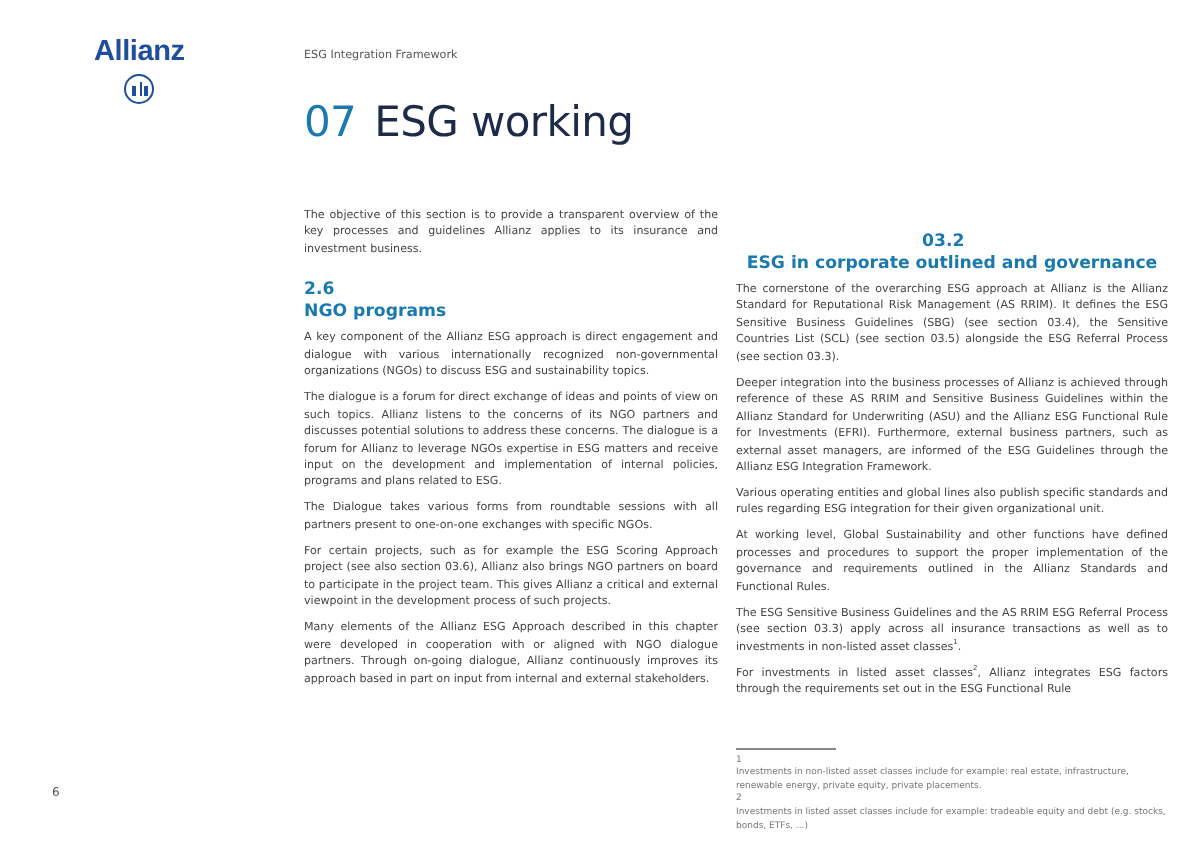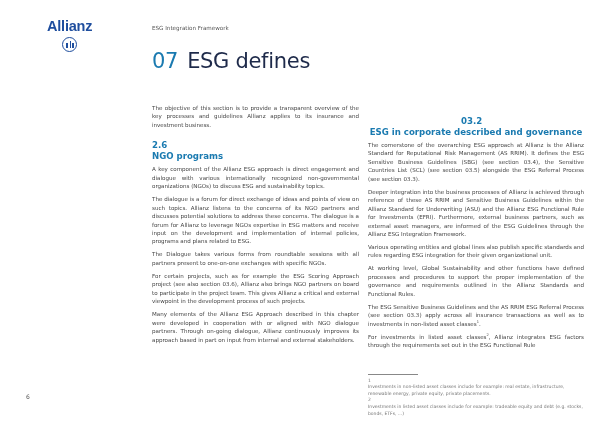--- a/index.html
+++ b/index.html
@@ -45,40 +45,40 @@
   <span class="logo-mark">
       <i class="a"></i>
       <i class="b"></i>
       <i class="c"></i>
     </span>
 </div>
 
 <div class="header-label">ESG Integration Framework</div>
 
 <h1 class="page-title">
-  <span class="num">07</span><span>ESG defines</span>
+  <span class="num">07</span><span>ESG working</span>
 </h1>
 
 <div class="col col-left">
   <p>The objective of this section is to provide a transparent overview of the key processes and guidelines Allianz applies to its insurance and investment business.</p>
   <h2 class="section-heading">
     <span class="snum">2.6</span>
     <span>NGO programs</span>
   </h2>
   <p>A key component of the Allianz ESG approach is direct engagement and dialogue with various internationally recognized non-governmental organizations (NGOs) to discuss ESG and sustainability topics.</p>
   <p>The dialogue is a forum for direct exchange of ideas and points of view on such topics. Allianz listens to the concerns of its NGO partners and discusses potential solutions to address these concerns. The dialogue is a forum for Allianz to leverage NGOs expertise in ESG matters and receive input on the development and implementation of internal policies, programs and plans related to ESG.</p>
   <p>The Dialogue takes various forms from roundtable sessions with all partners present to one-on-one exchanges with specific NGOs.</p>
   <p>For certain projects, such as for example the ESG Scoring Approach project (see also section 03.6), Allianz also brings NGO partners on board to participate in the project team. This gives Allianz a critical and external viewpoint in the development process of such projects.</p>
   <p>Many elements of the Allianz ESG Approach described in this chapter were developed in cooperation with or aligned with NGO dialogue partners. Through on-going dialogue, Allianz continuously improves its approach based in part on input from internal and external stakeholders.</p>
 </div>
 
 <div class="col col-right">
   <h2 class="section-heading">
     <span class="snum">03.2</span>
-    <span>ESG in corporate described and governance</span>
+    <span>ESG in corporate outlined and governance</span>
   </h2>
   <p>The cornerstone of the overarching ESG approach at Allianz is the Allianz Standard for Reputational Risk Management (AS RRIM). It defines the ESG Sensitive Business Guidelines (SBG) (see section 03.4), the Sensitive Countries List (SCL) (see section 03.5) alongside the ESG Referral Process (see section 03.3).</p>
   <p>Deeper integration into the business processes of Allianz is achieved through reference of these AS RRIM and Sensitive Business Guidelines within the Allianz Standard for Underwriting (ASU) and the Allianz ESG Functional Rule for Investments (EFRI). Furthermore, external business partners, such as external asset managers, are informed of the ESG Guidelines through the Allianz ESG Integration Framework.</p>
   <p>Various operating entities and global lines also publish specific standards and rules regarding ESG integration for their given organizational unit.</p>
   <p>At working level, Global Sustainability and other functions have defined processes and procedures to support the proper implementation of the governance and requirements outlined in the Allianz Standards and Functional Rules.</p>
   <p><span>The ESG Sensitive Business Guidelines and the AS RRIM ESG Referral Process (see section 03.3) apply across all insurance transactions as well as to investments in non-listed asset classes</span><sup>1</sup><span>.</span></p>
   <p><span>For investments in listed asset classes</span><sup>2</sup><span>, Allianz integrates ESG factors through the requirements set out in the ESG Functional Rule</span></p>
 </div>
 
 <div class="footnotes">

